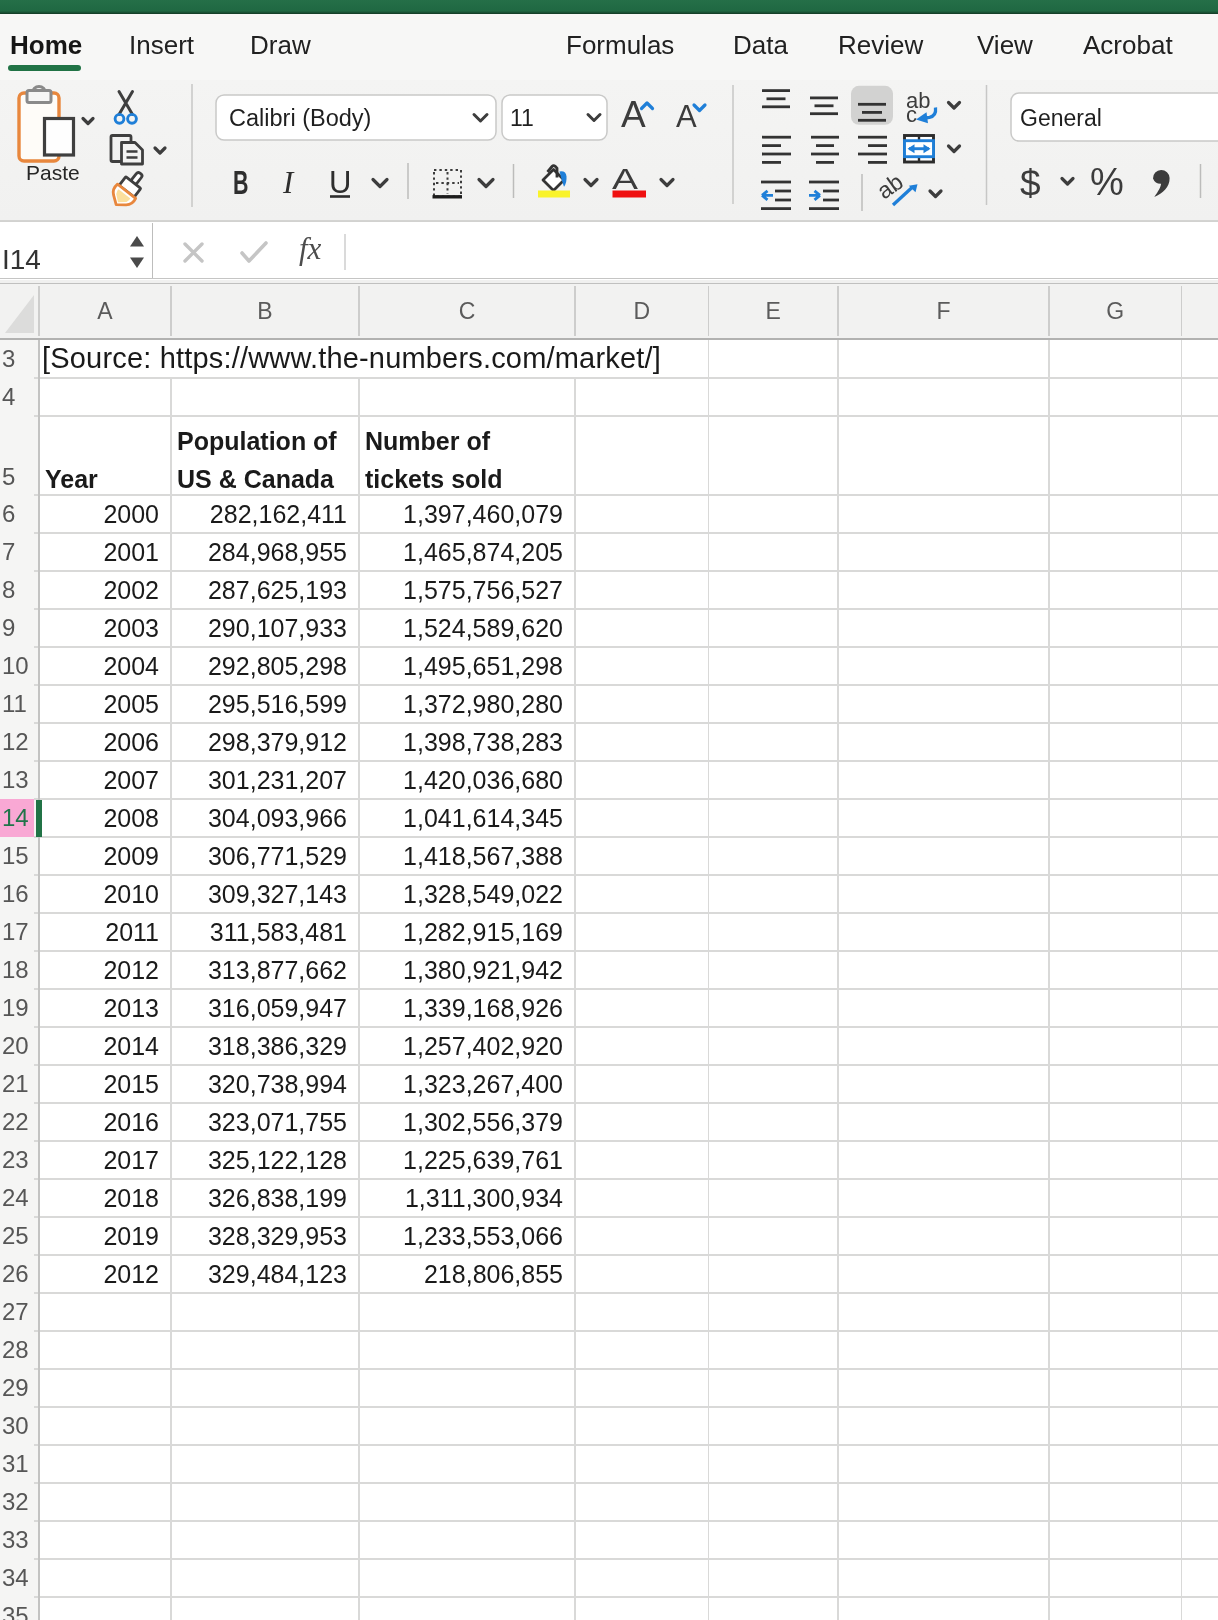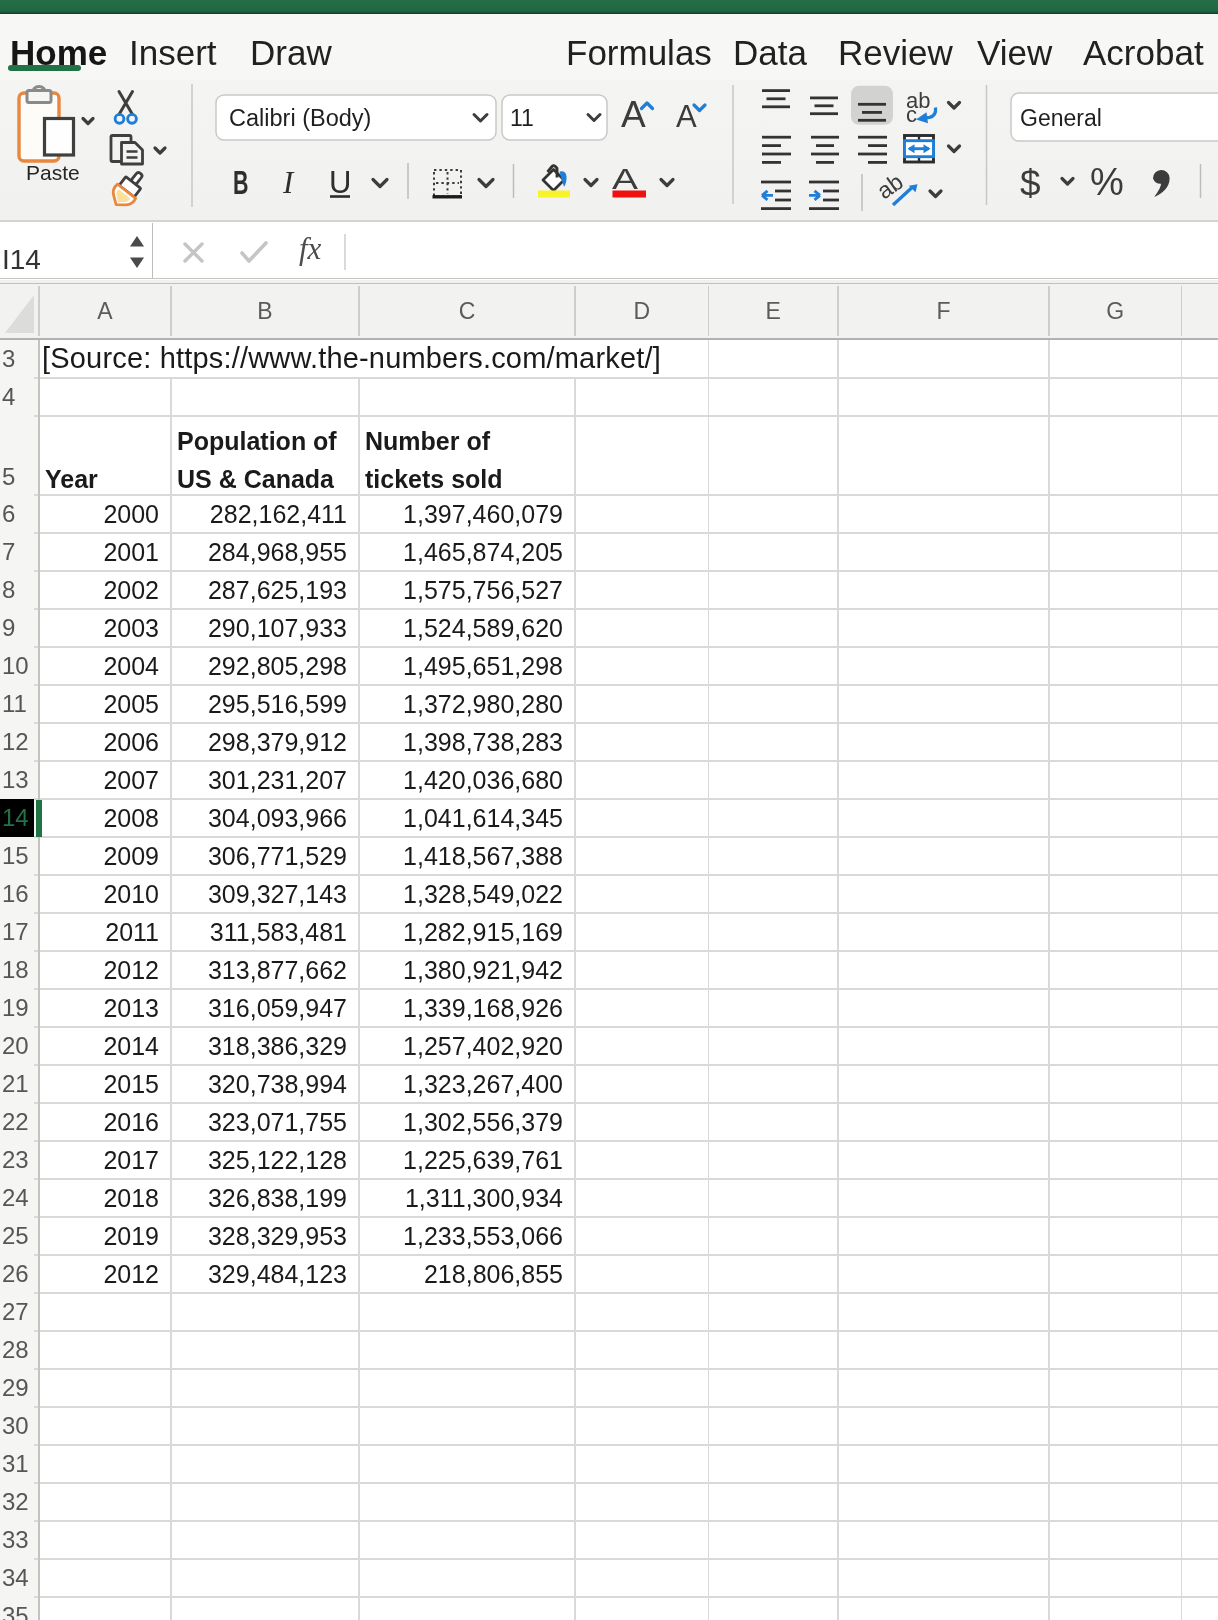--- a/index.html
+++ b/index.html
@@ -1,21 +1,21 @@
 <!DOCTYPE html>
 <html><head><meta charset="utf-8"><style>
 *{margin:0;padding:0;box-sizing:border-box}
 html,body{width:1218px;height:1620px;overflow:hidden}
 body{font-family:"Liberation Sans",sans-serif;position:relative;background:#fff}
 .abs{position:absolute}
 
 #titlebar{position:absolute;left:0;top:0;width:1218px;height:14px;background:linear-gradient(#256f48,#1f6842 78%,#17492f 93%,#123722)}
 
 #tabs{position:absolute;left:0;top:14px;width:1218px;height:66px;background:#f7f7f6}
-.tab{position:absolute;top:8px;height:66px;line-height:62px;font-size:35px;color:#212121;white-space:nowrap}
+.tab{position:absolute;top:0;height:66px;line-height:62px;font-size:26px;color:#212121;white-space:nowrap}
 .tab.active{font-weight:bold;color:#161616}
 #homeline{position:absolute;left:8px;top:51px;width:73px;height:6px;border-radius:3px;background:#217346}
 
 #ribbon{position:absolute;left:0;top:80px;width:1218px;height:141px;background:linear-gradient(#f4f4f3,#f1f1f0)}
 #ribbonborder{position:absolute;left:0;top:220px;width:1218px;height:2px;background:#d4d4d2}
 
 #fbar{position:absolute;left:0;top:221px;width:1218px;height:58px;background:#fff;border-top:1.5px solid #d2d2d0;border-bottom:1.5px solid #c5c5c4}
 #nbox-sep{position:absolute;left:151.5px;top:222.5px;width:1.5px;height:55px;background:#bdbdbc}
 #nbtext{position:absolute;left:2px;top:222px;height:56px;line-height:75px;font-size:28px;color:#333}
 #fx{position:absolute;left:299px;top:222px;height:56px;line-height:54px;font-family:"Liberation Serif",serif;font-style:italic;font-size:31px;color:#4c4c4c}
@@ -23,21 +23,21 @@
 
 #gridtop{position:absolute;left:0;top:279.5px;width:1218px;height:4.5px;background:#f0f0ef;border-bottom:1.5px solid #c0c0bf}
 #hdr{position:absolute;left:0;top:284px;width:1218px;height:54px;background:#f2f2f1}
 .hc{position:absolute;top:0;height:54px;line-height:54px;text-align:center;font-size:23px;color:#5b5b5b}
 .hs{position:absolute;top:2px;height:50px;width:1.2px;background:#cdcdcc}
 #hdrline{position:absolute;left:0;top:338px;width:1218px;height:2px;background:#b2b2b1}
 #corner-tri{position:absolute;left:5px;top:295px;width:0;height:0;border-left:29px solid transparent;border-bottom:38px solid #dcdcdb}
 #gutter{position:absolute;left:0;top:340px;width:39px;height:1280px;background:#f5f5f4}
 #gutline{position:absolute;left:38.1px;top:340px;width:1.6px;height:1280px;background:#c3c3c2}
 .rn{position:absolute;left:0;width:34px;padding-left:2px;font-size:24px;color:#565656;background:#f5f5f4}
-.rn.g{color:#21744a;background:#000000}
+.rn.g{color:#21744a;background:#f9a8d4}
 #selbar{position:absolute;left:36px;top:799.5px;width:5.5px;height:37.5px;background:#217346}
 
 .hl{position:absolute;left:0;width:1218px;height:1.4px;background:#d9d9d8}
 .vl{position:absolute;width:1.4px;background:#d9d9d8}
 .dr{position:absolute;left:0;height:38px;font-size:25px;color:#1a1a1a}
 .dr span{position:absolute;top:0;height:38px;line-height:38px;text-align:right;display:block}
 .cA{left:39px;width:143px;padding-right:23px}
 .cB{left:171px;width:188px;padding-right:12px}
 .cC{left:359px;width:216px;padding-right:12px}
 #src{position:absolute;left:42px;top:340px;height:38px;line-height:37px;font-size:29px;letter-spacing:.18px;color:#1a1a1a;white-space:nowrap}

